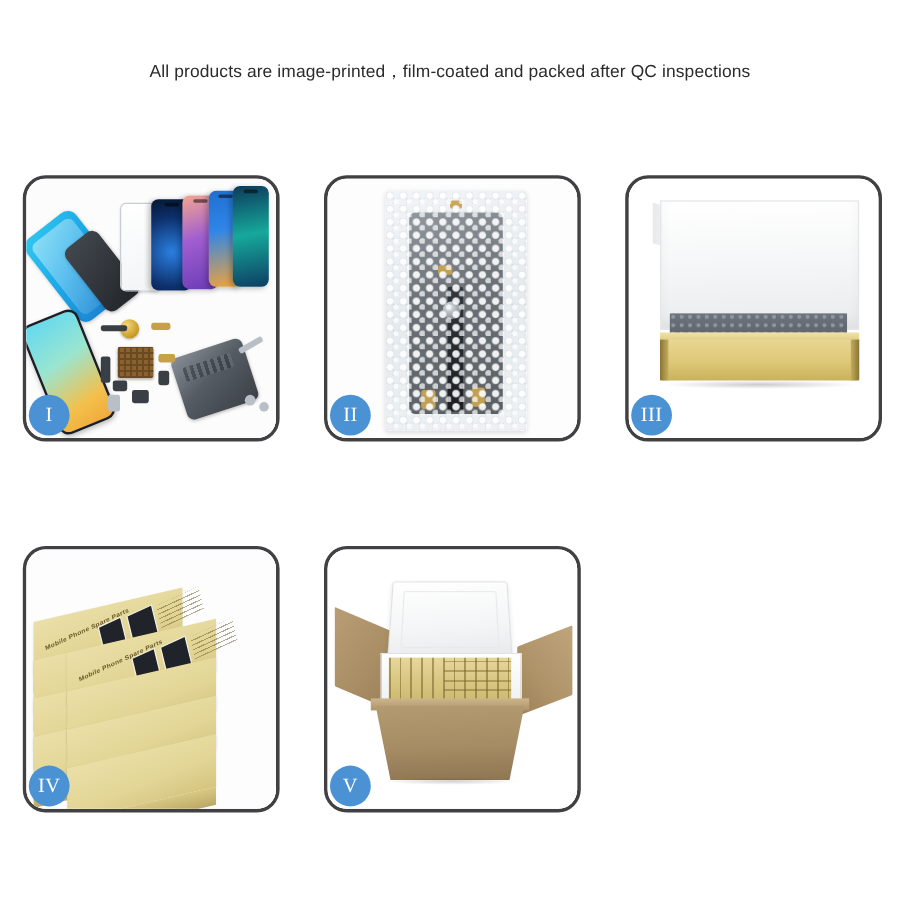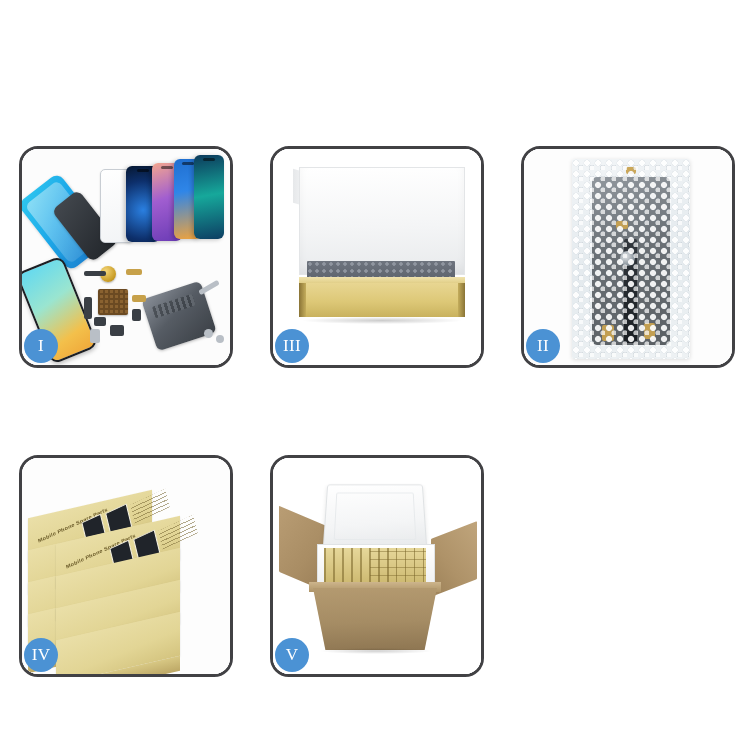--- a/index.html
+++ b/index.html
@@ -399,20 +399,21 @@
   }
   .c6-shadow {
     position:absolute; left:34px; top:176px; width:146px; height:7px;
     background: radial-gradient(ellipse at center, rgba(0,0,0,.16), transparent 72%);
   }
 </style>
 </head>
 <body>
 
 <div class="header">
+  <div class="subtitle">All products are image-printed，film-coated and packed after QC inspections</div>
 </div>
 
 <div class="grid">
 
   <div class="panel">
     <div class="panel-stage">
       <div class="p1-bg"></div>
       <div class="phone-blue"></div>
       <div class="phone-dark"></div>
       <div class="glass-panel"></div>
@@ -442,52 +443,52 @@
       <div class="sp" style="left:88px;top:176px;width:14px;height:11px;"></div>
       <div class="sp-light" style="left:176px;top:136px;width:22px;height:5px;transform:rotate(-30deg);"></div>
       <div class="sp-light" style="left:182px;top:180px;width:9px;height:9px;border-radius:50%;"></div>
       <div class="sp-light" style="left:194px;top:186px;width:8px;height:8px;border-radius:50%;"></div>
     </div>
     <div class="badge">I</div>
   </div>
 
   <div class="panel">
     <div class="panel-stage">
-      <div class="p3-bg"></div>
-      <div class="box3-lid-flapL"></div>
-      <div class="box3-lid-flapR"></div>
-      <div class="box3-lid"></div>
-      <div class="box3-foam"></div>
-      <div class="box3-rim"></div>
-      <div class="box3-front"></div>
-      <div class="box3-shadow"></div>
-    </div>
-    <div class="badge">III</div>
-  </div>
-
-  <div class="panel">
-    <div class="panel-stage">
       <div class="p2-bg"></div>
       <div class="bubblebag">
         <div class="inner-part"></div>
         <div class="flexcable"></div>
         <div class="camring"></div>
         <div class="connector" style="left:54px;top:8px;width:10px;height:7px;"></div>
         <div class="connector" style="left:44px;top:62px;width:12px;height:8px;"></div>
         <div class="connector" style="left:30px;top:166px;width:12px;height:16px;"></div>
         <div class="connector" style="left:72px;top:164px;width:11px;height:16px;"></div>
         <div class="bubbles"></div>
         <div class="bubbles2"></div>
       </div>
     </div>
     <div class="badge">II</div>
   </div>
 
   <div class="panel">
     <div class="panel-stage">
+      <div class="p3-bg"></div>
+      <div class="box3-lid-flapL"></div>
+      <div class="box3-lid-flapR"></div>
+      <div class="box3-lid"></div>
+      <div class="box3-foam"></div>
+      <div class="box3-rim"></div>
+      <div class="box3-front"></div>
+      <div class="box3-shadow"></div>
+    </div>
+    <div class="badge">III</div>
+  </div>
+
+  <div class="panel">
+    <div class="panel-stage">
       <div class="p4-bg"></div>
       <div class="stackwrap">
 
         <div class="sbox" style="left:0px;top:34px;">
           <div class="sbox-top">
             <div class="slabel" style="left:10px;top:22px;">Mobile Phone Spare Parts</div>
             <div class="swin" style="left:56px;top:14px;width:18px;height:24px;"></div>
             <div class="swin" style="left:80px;top:10px;width:20px;height:26px;"></div>
             <div class="slines" style="left:104px;top:6px;"></div>
           </div>

